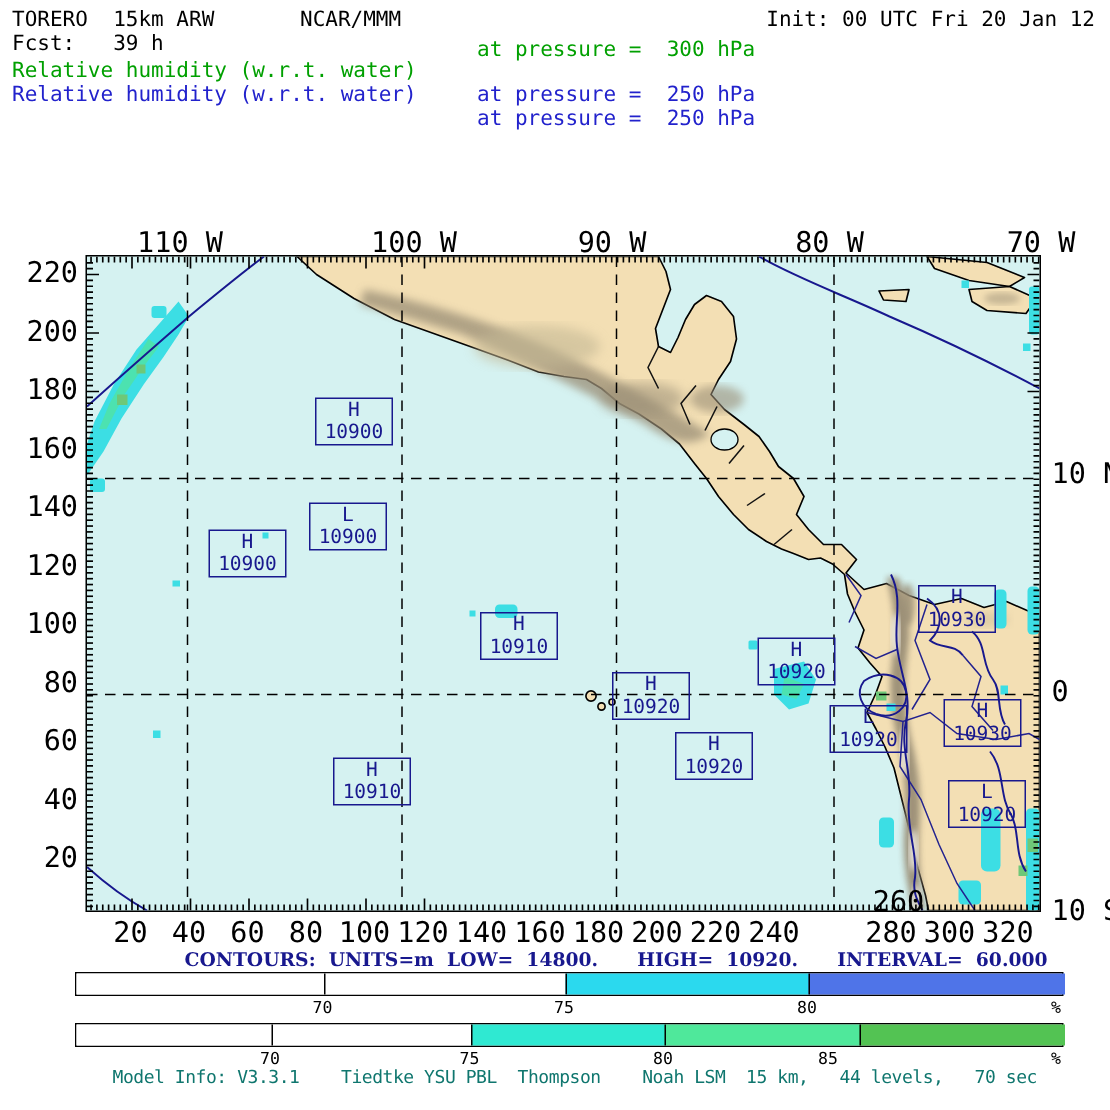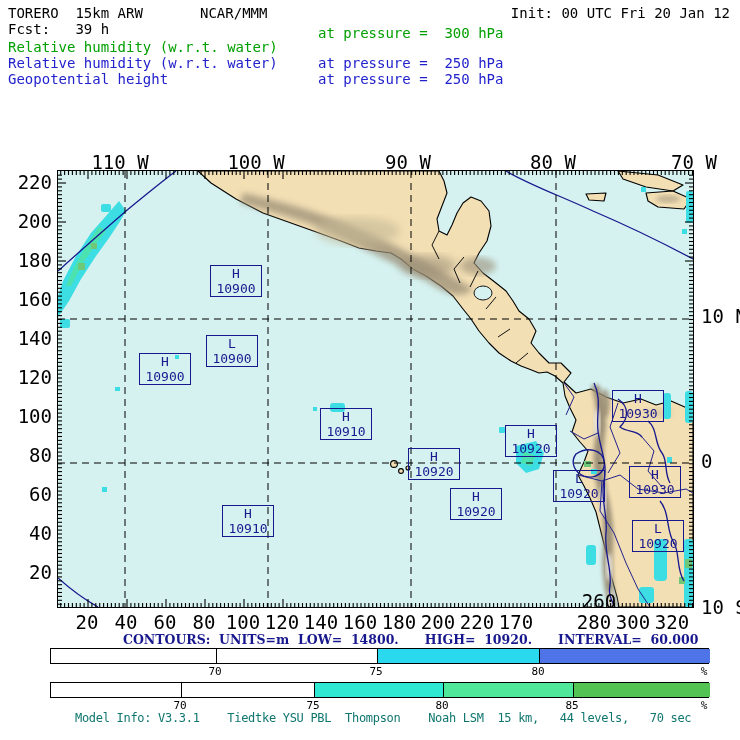--- a/index.html
+++ b/index.html
@@ -41,21 +41,20 @@
 
   <span class="abs hdr" style="left:8px;top:6px">TORERO  15km ARW</span>
   <span class="abs hdr" style="left:200px;top:6px">NCAR/MMM</span>
   <span class="abs hdr" style="right:10px;top:6px">Init: 00 UTC Fri 20 Jan 12</span>
   <span class="abs hdr" style="left:8px;top:22px">Fcst:   39 h</span>
 
   <span class="abs hdr green-row" style="left:8px;top:40px">Relative humidity (w.r.t. water)</span>
   <span class="abs hdr green-row" style="left:318px;top:26px">at pressure =  300 hPa</span>
   <span class="abs hdr blue-row" style="left:8px;top:56px">Relative humidity (w.r.t. water)</span>
   <span class="abs hdr blue-row" style="left:318px;top:56px">at pressure =  250 hPa</span>
-  <span class="abs hdr blue-row" style="left:8px;top:72px">Geopotential height</span>
   <span class="abs hdr blue-row" style="left:318px;top:72px">at pressure =  250 hPa</span>
 
   <div id="map-frame">
     <svg id="map-svg" viewBox="0 0 635 436">
       <defs>
         <filter id="b2">
             <feGaussianBlur stdDeviation="2"></feGaussianBlur>
           </filter>
         <filter id="b3">
             <feGaussianBlur stdDeviation="3"></feGaussianBlur>
@@ -714,36 +713,36 @@
           <line x1="0" y1="429.29999999999814" x2="4" y2="429.29999999999814" stroke="#000" stroke-width="1.1"></line>
           <line x1="635" y1="429.29999999999814" x2="631" y2="429.29999999999814" stroke="#000" stroke-width="1.1"></line>
           <line x1="0" y1="433.1999999999981" x2="4" y2="433.1999999999981" stroke="#000" stroke-width="1.1"></line>
           <line x1="635" y1="433.1999999999981" x2="631" y2="433.1999999999981" stroke="#000" stroke-width="1.1"></line>
         </g>
     </svg>
   </div>
 
   <div id="axis-labels">
       <span class="abs axis-lab" style="left: 120px; top: 151px; transform: translateX(-50%);">110 W</span>
-      <span class="abs axis-lab" style="left: 256px; top: 151px; transform: translateX(-50%);">100 W</span>
+      <span class="abs axis-lab" style="left: 276px; top: 151px; transform: translateX(-50%);">100 W</span>
       <span class="abs axis-lab" style="left: 408px; top: 151px; transform: translateX(-50%);">90 W</span>
       <span class="abs axis-lab" style="left: 553px; top: 151px; transform: translateX(-50%);">80 W</span>
       <span class="abs axis-lab" style="left: 694px; top: 151px; transform: translateX(-50%);">70 W</span>
       <span class="abs axis-lab" style="left: 87px; top: 611px; transform: translateX(-50%);">20</span>
       <span class="abs axis-lab" style="left: 126px; top: 611px; transform: translateX(-50%);">40</span>
       <span class="abs axis-lab" style="left: 165px; top: 611px; transform: translateX(-50%);">60</span>
       <span class="abs axis-lab" style="left: 204px; top: 611px; transform: translateX(-50%);">80</span>
       <span class="abs axis-lab" style="left: 243px; top: 611px; transform: translateX(-50%);">100</span>
       <span class="abs axis-lab" style="left: 282px; top: 611px; transform: translateX(-50%);">120</span>
       <span class="abs axis-lab" style="left: 321px; top: 611px; transform: translateX(-50%);">140</span>
       <span class="abs axis-lab" style="left: 360px; top: 611px; transform: translateX(-50%);">160</span>
       <span class="abs axis-lab" style="left: 399px; top: 611px; transform: translateX(-50%);">180</span>
       <span class="abs axis-lab" style="left: 438px; top: 611px; transform: translateX(-50%);">200</span>
       <span class="abs axis-lab" style="left: 477px; top: 611px; transform: translateX(-50%);">220</span>
-      <span class="abs axis-lab" style="left: 516px; top: 611px; transform: translateX(-50%);">170</span>
+      <span class="abs axis-lab" style="left: 516px; top: 611px; transform: translateX(-50%);">240</span>
       <span class="abs axis-lab" style="left: 555px; top: 590px; transform: translateX(-50%); margin-left: 44px;">260</span>
       <span class="abs axis-lab" style="left: 594px; top: 611px; transform: translateX(-50%);">280</span>
       <span class="abs axis-lab" style="left: 633px; top: 611px; transform: translateX(-50%);">300</span>
       <span class="abs axis-lab" style="left: 672px; top: 611px; transform: translateX(-50%);">320</span>
       <span class="abs axis-lab" style="left: 52px; top: 182px; transform: translate(-100%, -50%);">220</span>
       <span class="abs axis-lab" style="left: 52px; top: 221px; transform: translate(-100%, -50%);">200</span>
       <span class="abs axis-lab" style="left: 52px; top: 260px; transform: translate(-100%, -50%);">180</span>
       <span class="abs axis-lab" style="left: 52px; top: 299px; transform: translate(-100%, -50%);">160</span>
       <span class="abs axis-lab" style="left: 52px; top: 338px; transform: translate(-100%, -50%);">140</span>
       <span class="abs axis-lab" style="left: 52px; top: 377px; transform: translate(-100%, -50%);">120</span>
@@ -787,18 +786,18 @@
       <div class="cbar" style="top: 682px; height: 16px;">
         <div class="cseg" style="left: 0px; width: 130px; background: rgb(255, 255, 255);"></div>
         <div class="cseg cdiv" style="left: 130px; width: 133px; background: rgb(255, 255, 255);"></div>
         <div class="cseg cdiv" style="left: 263px; width: 129px; background: rgb(47, 233, 210);"></div>
         <div class="cseg cdiv" style="left: 392px; width: 130px; background: rgb(79, 232, 155);"></div>
         <div class="cseg cdiv" style="left: 522px; width: 136px; background: rgb(83, 195, 83);"></div>
       </div>
       <span class="abs cbar-lab" style="left: 180px; top: 699px; transform: translateX(-50%);">70</span>
       <span class="abs cbar-lab" style="left: 313px; top: 699px; transform: translateX(-50%);">75</span>
       <span class="abs cbar-lab" style="left: 442px; top: 699px; transform: translateX(-50%);">80</span>
-      <span class="abs cbar-lab" style="left: 572px; top: 699px; transform: translateX(-50%);">85</span>
+      <span class="abs cbar-lab" style="left: 552px; top: 699px; transform: translateX(-50%);">85</span>
       <span class="abs cbar-lab" style="left: 704px; top: 699px; transform: translateX(-50%);">%</span>
     </div>
 
   <span class="abs ftr" style="left:75px;top:711px">Model Info: V3.3.1    Tiedtke YSU PBL  Thompson    Noah LSM  15 km,   44 levels,   70 sec</span>
 </div>
 
 </body></html>

